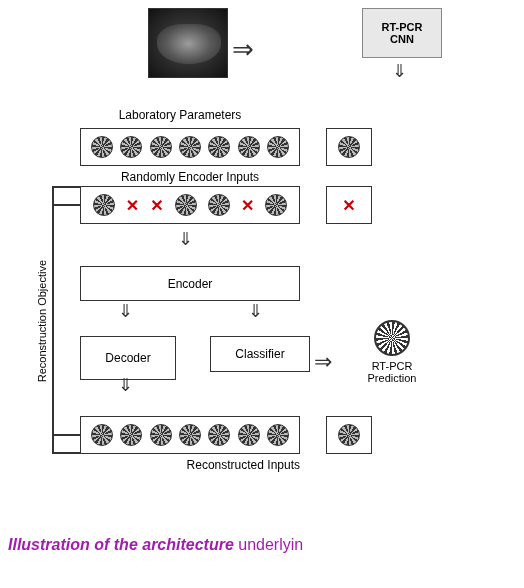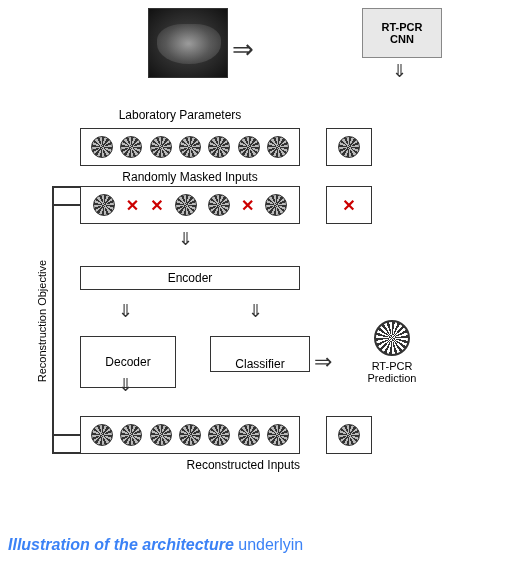--- a/index.html
+++ b/index.html
@@ -141,55 +141,55 @@
       align-items: center;
       justify-content: center;
     }
 
     
     .encoder-box {
       position: absolute;
       top: 266px;
       left: 80px;
       width: 220px;
-      height: 24px;
+      height: 35px;
       border: 1.5px solid #333;
       background: #fff;
       display: flex;
       align-items: center;
       justify-content: center;
       font-size: 12px;
     }
 
     
     .decoder-box {
       position: absolute;
       top: 336px;
       left: 80px;
       width: 96px;
-      height: 52px;
+      height: 44px;
       border: 1.5px solid #333;
       background: #fff;
       display: flex;
       align-items: center;
       justify-content: center;
       font-size: 12px;
     }
 
     
     .classifier-box {
       position: absolute;
       top: 336px;
       left: 210px;
       width: 100px;
       height: 36px;
       border: 1.5px solid #333;
       background: #fff;
       display: flex;
-      align-items: flex-end;
+      align-items: center;
       justify-content: center;
       font-size: 12px;
     }
 
     
     .rtpcr-pred-box {
       position: absolute;
       top: 320px;
       left: 352px;
       width: 80px;
@@ -340,21 +340,21 @@
     <div class="dot-icon"></div>
     <div class="dot-icon"></div>
     <div class="dot-icon"></div>
   </div>
 
   <div class="single-input-box">
     <div class="dot-icon"></div>
   </div>
 
   <div class="masked-label">
-    <span>Randomly Masked Inputs</span>
+    <span>Randomly Encoder Inputs</span>
   </div>
 
   <div class="masked-row-box">
     <div class="dot-icon"></div>
     <span class="red-x">✕</span>
     <span class="red-x">✕</span>
     <div class="dot-icon"></div>
     <div class="dot-icon"></div>
     <span class="red-x">✕</span>
     <div class="dot-icon"></div>
@@ -413,17 +413,17 @@
   <div class="recon-bracket-top"></div>
   <div class="recon-bracket-bottom"></div>
 
   <div class="reconstruction-objective">
     <span>Reconstruction Objective</span>
   </div>
 
   <div style="position:absolute; top:434px; left:52px; width:28px; height:2px; background:#333;"></div>
   <div style="position:absolute; top:204px; left:52px; width:28px; height:2px; background:#333;"></div>
 
-  <div style="position:absolute; bottom:0; left:0; width:100%; font-size:16px; font-weight:bold; font-style:italic; color:#3b82f6; padding:4px 8px; overflow:hidden; white-space:nowrap;">
+  <div style="position:absolute; bottom:0; left:0; width:100%; font-size:16px; font-weight:bold; font-style:italic; color:#a21caf; padding:4px 8px; overflow:hidden; white-space:nowrap;">
     <span style="font-weight:900; font-style:italic;">I</span><span style="font-weight:900; font-style:italic;">llustration of the architecture</span><span style="font-weight:normal; font-style:normal;"> underlyin</span>
   </div>
 
 </div>
 
 </body></html>

